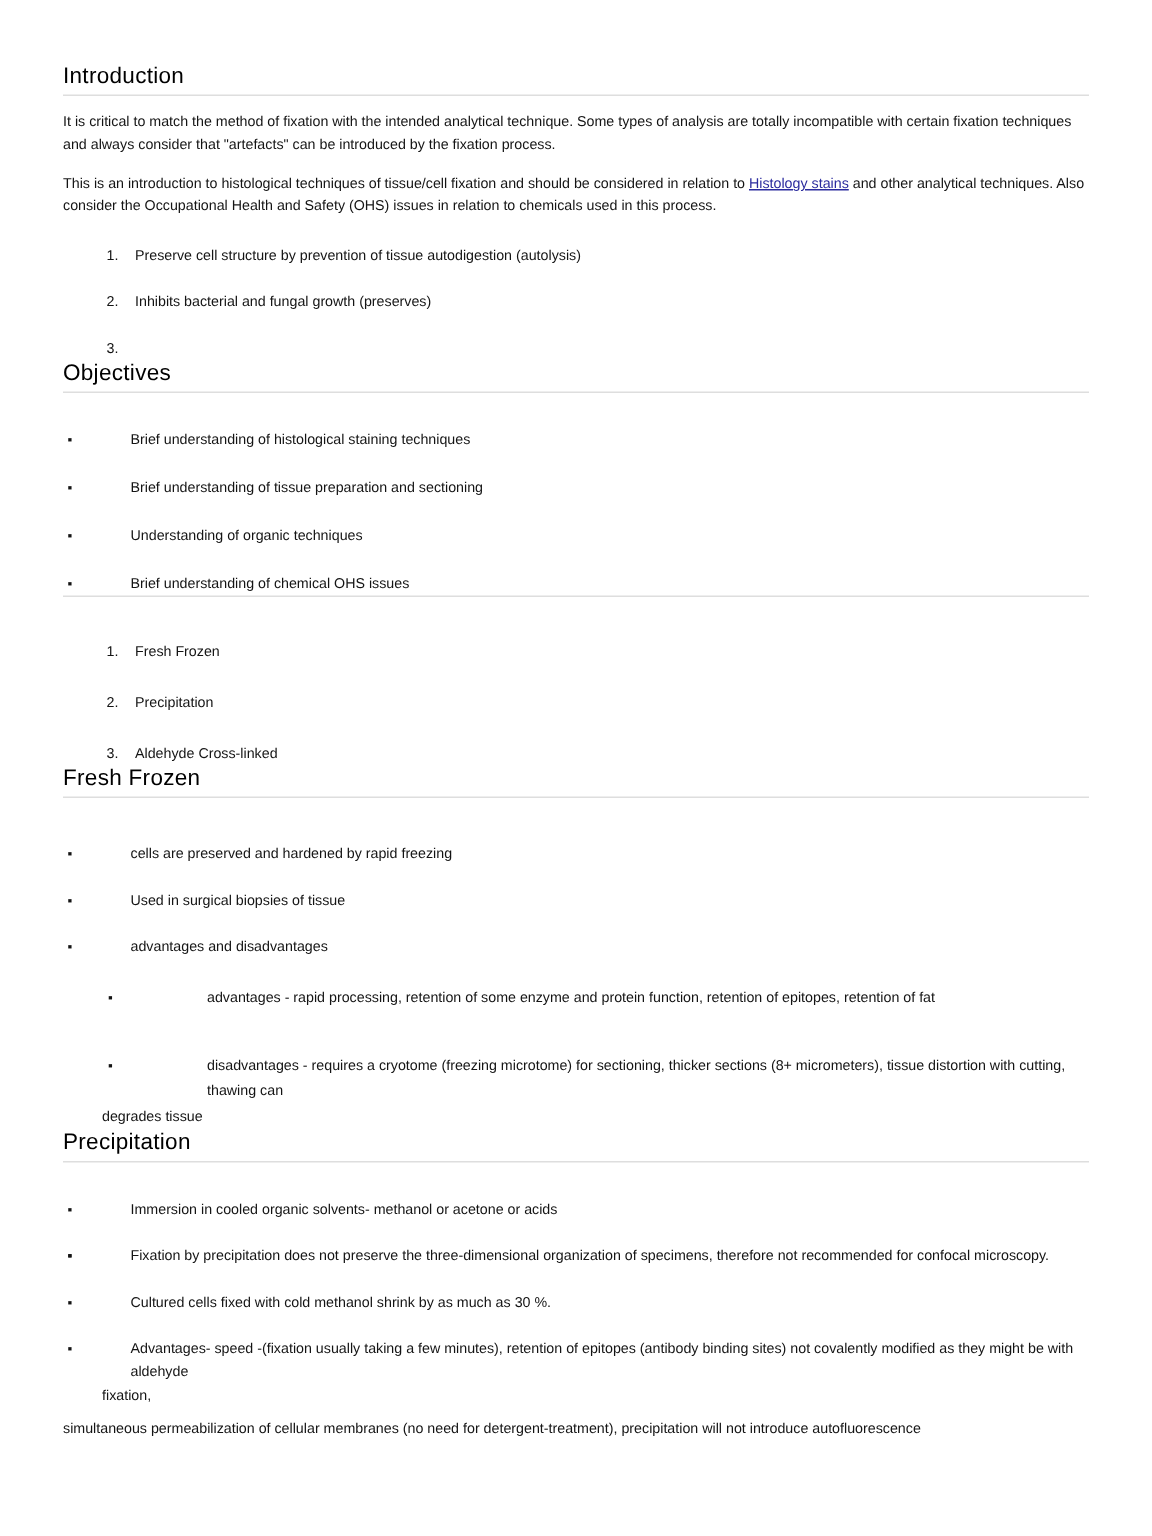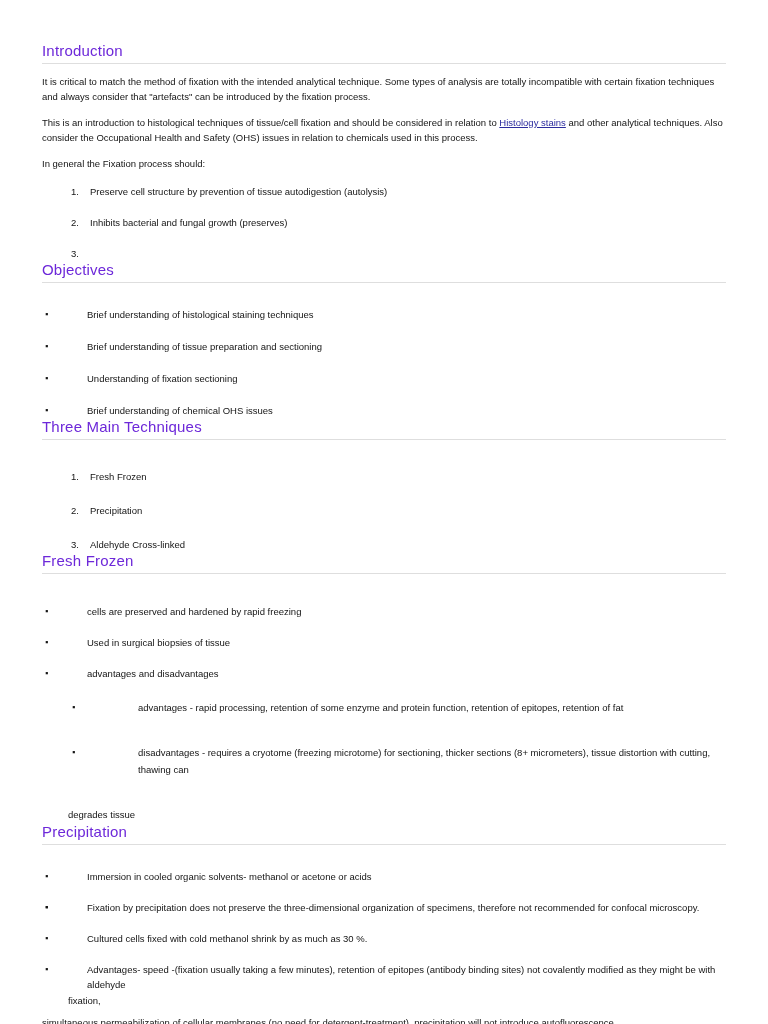--- a/index.html
+++ b/index.html
@@ -28,21 +28,21 @@
     position: absolute;
     left: 42px;
     top: 42px;
     width: 684px;
   }
 
   
   .section-head {
     font-size: 15px;
     font-weight: 400;
-    color: #6d28d9;
+    color: #000000;
     line-height: 18px;
     margin: 0;
     padding: 0 0 3px 0;
     letter-spacing: 0.2px;
   }
   .section-rule {
     border: 0;
     border-top: 1px solid #dedede;
     margin: 0 0 10px 0;
     height: 0;
@@ -128,21 +128,20 @@
     position: absolute;
     left: 30px;
     top: 0;
     font-size: 9px;
     line-height: 17px;
   }
   ul.sub-bullet-list > li .cont {
     display: block;
     margin-left: -70px;
     line-height: 17px;
-    margin-top: 28px;
   }
 
   ul.bullet-list > li .cont-indent {
     display: block;
     margin-left: -19px;
     line-height: 17px;
   }
 
   .spacer-sm { height: 8px; }
   .spacer-md { height: 14px; }
@@ -154,21 +153,20 @@
 <div class="page">
   <div class="content">
 
     <h2 class="section-head">Introduction</h2>
     <hr class="section-rule">
 
     <p class="body-text">It is critical to match the method of fixation with the intended analytical technique. Some types of analysis are totally incompatible with certain fixation techniques and always consider that "artefacts" can be introduced by the fixation process.</p>
 
     <p class="body-text"><span>This is an introduction to histological techniques of tissue/cell fixation and should be considered in relation to </span><a href="#" class="link-blue">Histology stains</a><span> and other analytical techniques. Also consider the Occupational Health and Safety (OHS) issues in relation to chemicals used in this process.</span></p>
 
-    <p class="body-text flush">In general the Fixation process should:</p>
 
     <div class="spacer-sm"></div>
 
     <ol class="num-list">
       <li>
         <span class="num">1.</span>
         <span>Preserve cell structure by prevention of tissue autodigestion (autolysis)</span>
       </li>
       <li>
         <span class="num">2.</span>
@@ -188,29 +186,28 @@
       <li style="margin-bottom:17px;">
         <span class="bullet">▪</span>
         <span>Brief understanding of histological staining techniques</span>
       </li>
       <li style="margin-bottom:17px;">
         <span class="bullet">▪</span>
         <span>Brief understanding of tissue preparation and sectioning</span>
       </li>
       <li style="margin-bottom:17px;">
         <span class="bullet">▪</span>
-        <span>Understanding of fixation sectioning</span>
+        <span>Understanding of organic techniques</span>
       </li>
       <li style="margin-bottom:0;">
         <span class="bullet">▪</span>
         <span>Brief understanding of chemical OHS issues</span>
       </li>
     </ul>
 
-    <h2 class="section-head">Three Main Techniques</h2>
     <hr class="section-rule">
 
     <div class="spacer-lg"></div>
 
     <ol class="num-list">
       <li style="margin-bottom:20px;">
         <span class="num">1.</span>
         <span>Fresh Frozen</span>
       </li>
       <li style="margin-bottom:20px;">

